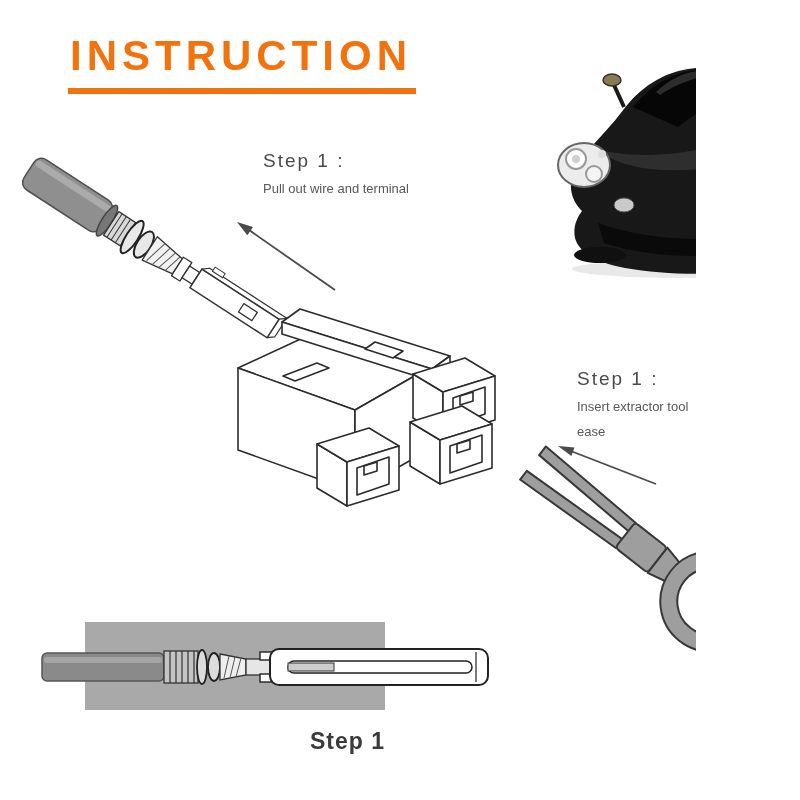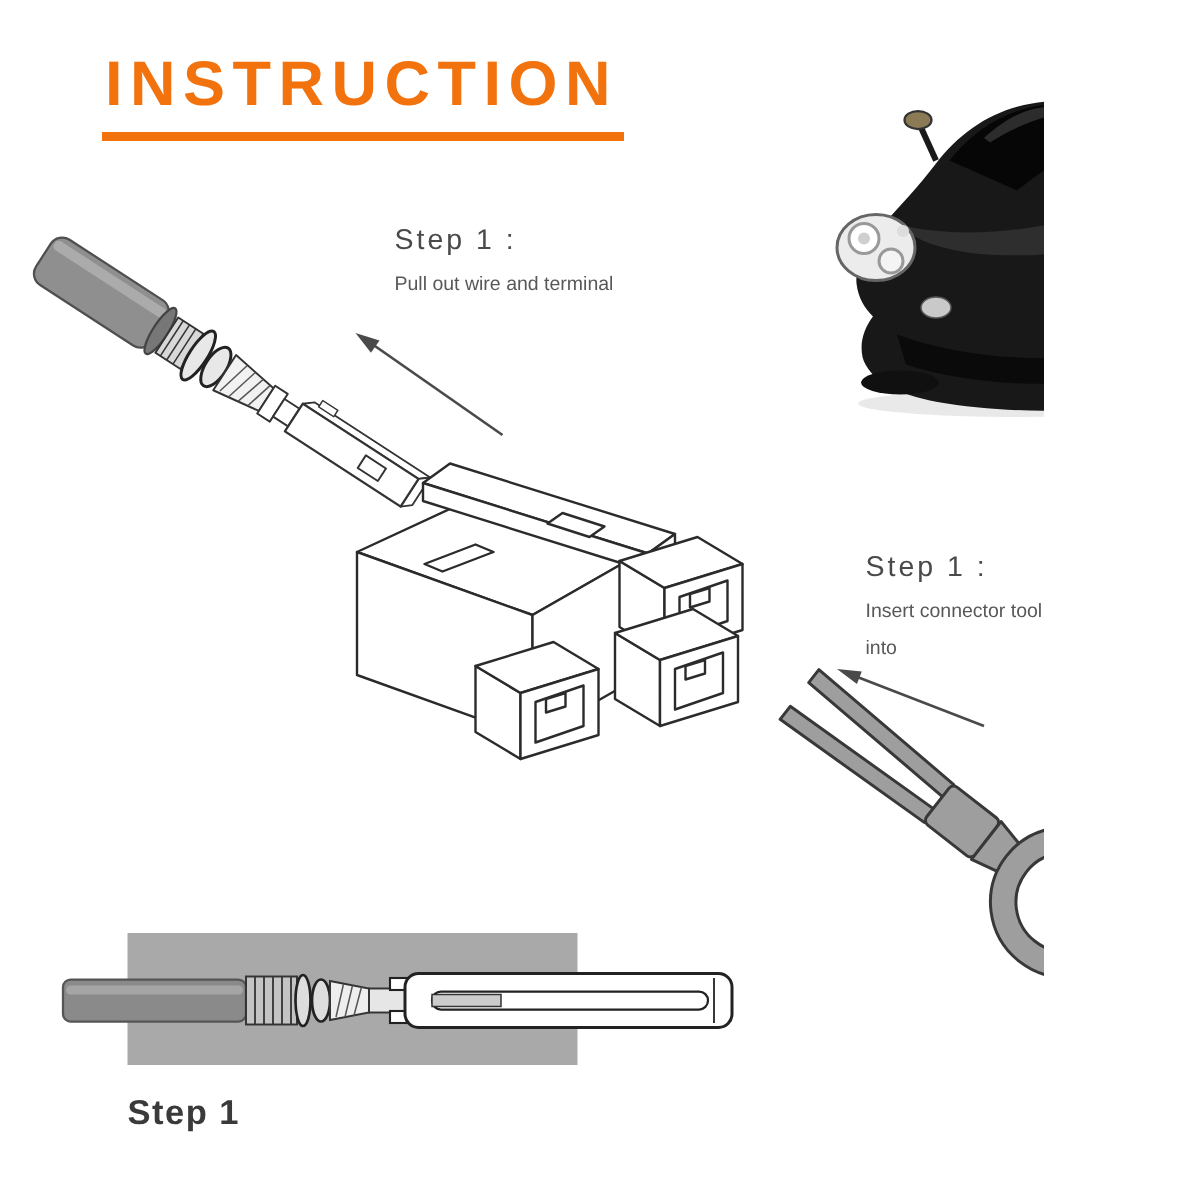--- a/index.html
+++ b/index.html
@@ -6,21 +6,21 @@
   #page{position:relative;width:696px;height:800px;background:#ffffff;overflow:hidden;
         font-family:"Liberation Sans", sans-serif;}
   .abs{position:absolute;}
   #title-wrap{left:68px;top:34px;}
   #title{font-size:42px;font-weight:800;letter-spacing:5px;color:#f2730e;
          border-bottom:6px solid #f2730e;padding:0 4px 10px 2px;display:inline-block;line-height:1.05;}
   .step-label{font-size:19px;color:#4a4a4a;letter-spacing:2px;margin-bottom:4px;}
   .step-line{font-size:13px;color:#585858;line-height:25px;}
   #step2-text{left:263px;top:150px;}
   #step1-text{left:561px;top:368px;margin-left:16px;}
-  #bottom-caption{left:85px;top:728px;width:300px;text-align:left;
+  #bottom-caption{left:85px;top:728px;width:300px;text-align:right;
                   font-size:23px;font-weight:bold;color:#3a3a3a;letter-spacing:1px;}
   svg{display:block;}
 </style>
 </head>
 <body>
 
 <div id="page">
 
   <div class="abs" id="title-wrap">
     <div id="title">INSTRUCTION</div>
@@ -107,21 +107,21 @@
       <polygon points="225,64 225,76 207,89 207,77" fill="#ffffff"></polygon>
       <polygon points="150,50 178,59 168,66 140,57" fill="#ffffff"></polygon>
     </g>
     <use href="#sock" transform="translate(218,92)"></use>
     <use href="#sock" transform="translate(215,140)"></use>
     <use href="#sock" transform="translate(122,162)"></use>
   </svg>
 
   <div class="abs" id="step1-text">
     <div class="step-label">Step 1 :</div>
-    <div class="step-line">Insert connector tool into</div>
+    <div class="step-line">Insert extractor tool ease</div>
   </div>
 
   <svg class="abs" style="left:548px;top:432px;" width="120" height="62" viewBox="0 0 120 62">
     <line x1="24" y1="19.5" x2="108" y2="52" stroke="#4a4a4a" stroke-width="1.8"></line>
     <polygon points="10,14 23.3,24 26.5,15.6" fill="#4a4a4a"></polygon>
   </svg>
 
   <svg class="abs" style="left:505px;top:425px;" width="280" height="235" viewBox="0 0 280 235">
     <g transform="translate(28,38) rotate(38)" fill="#9e9e9e" stroke="#383838" stroke-width="2" stroke-linejoin="round">
       <polygon points="0,-21 118,-16 118,-5 0,-10"></polygon>

